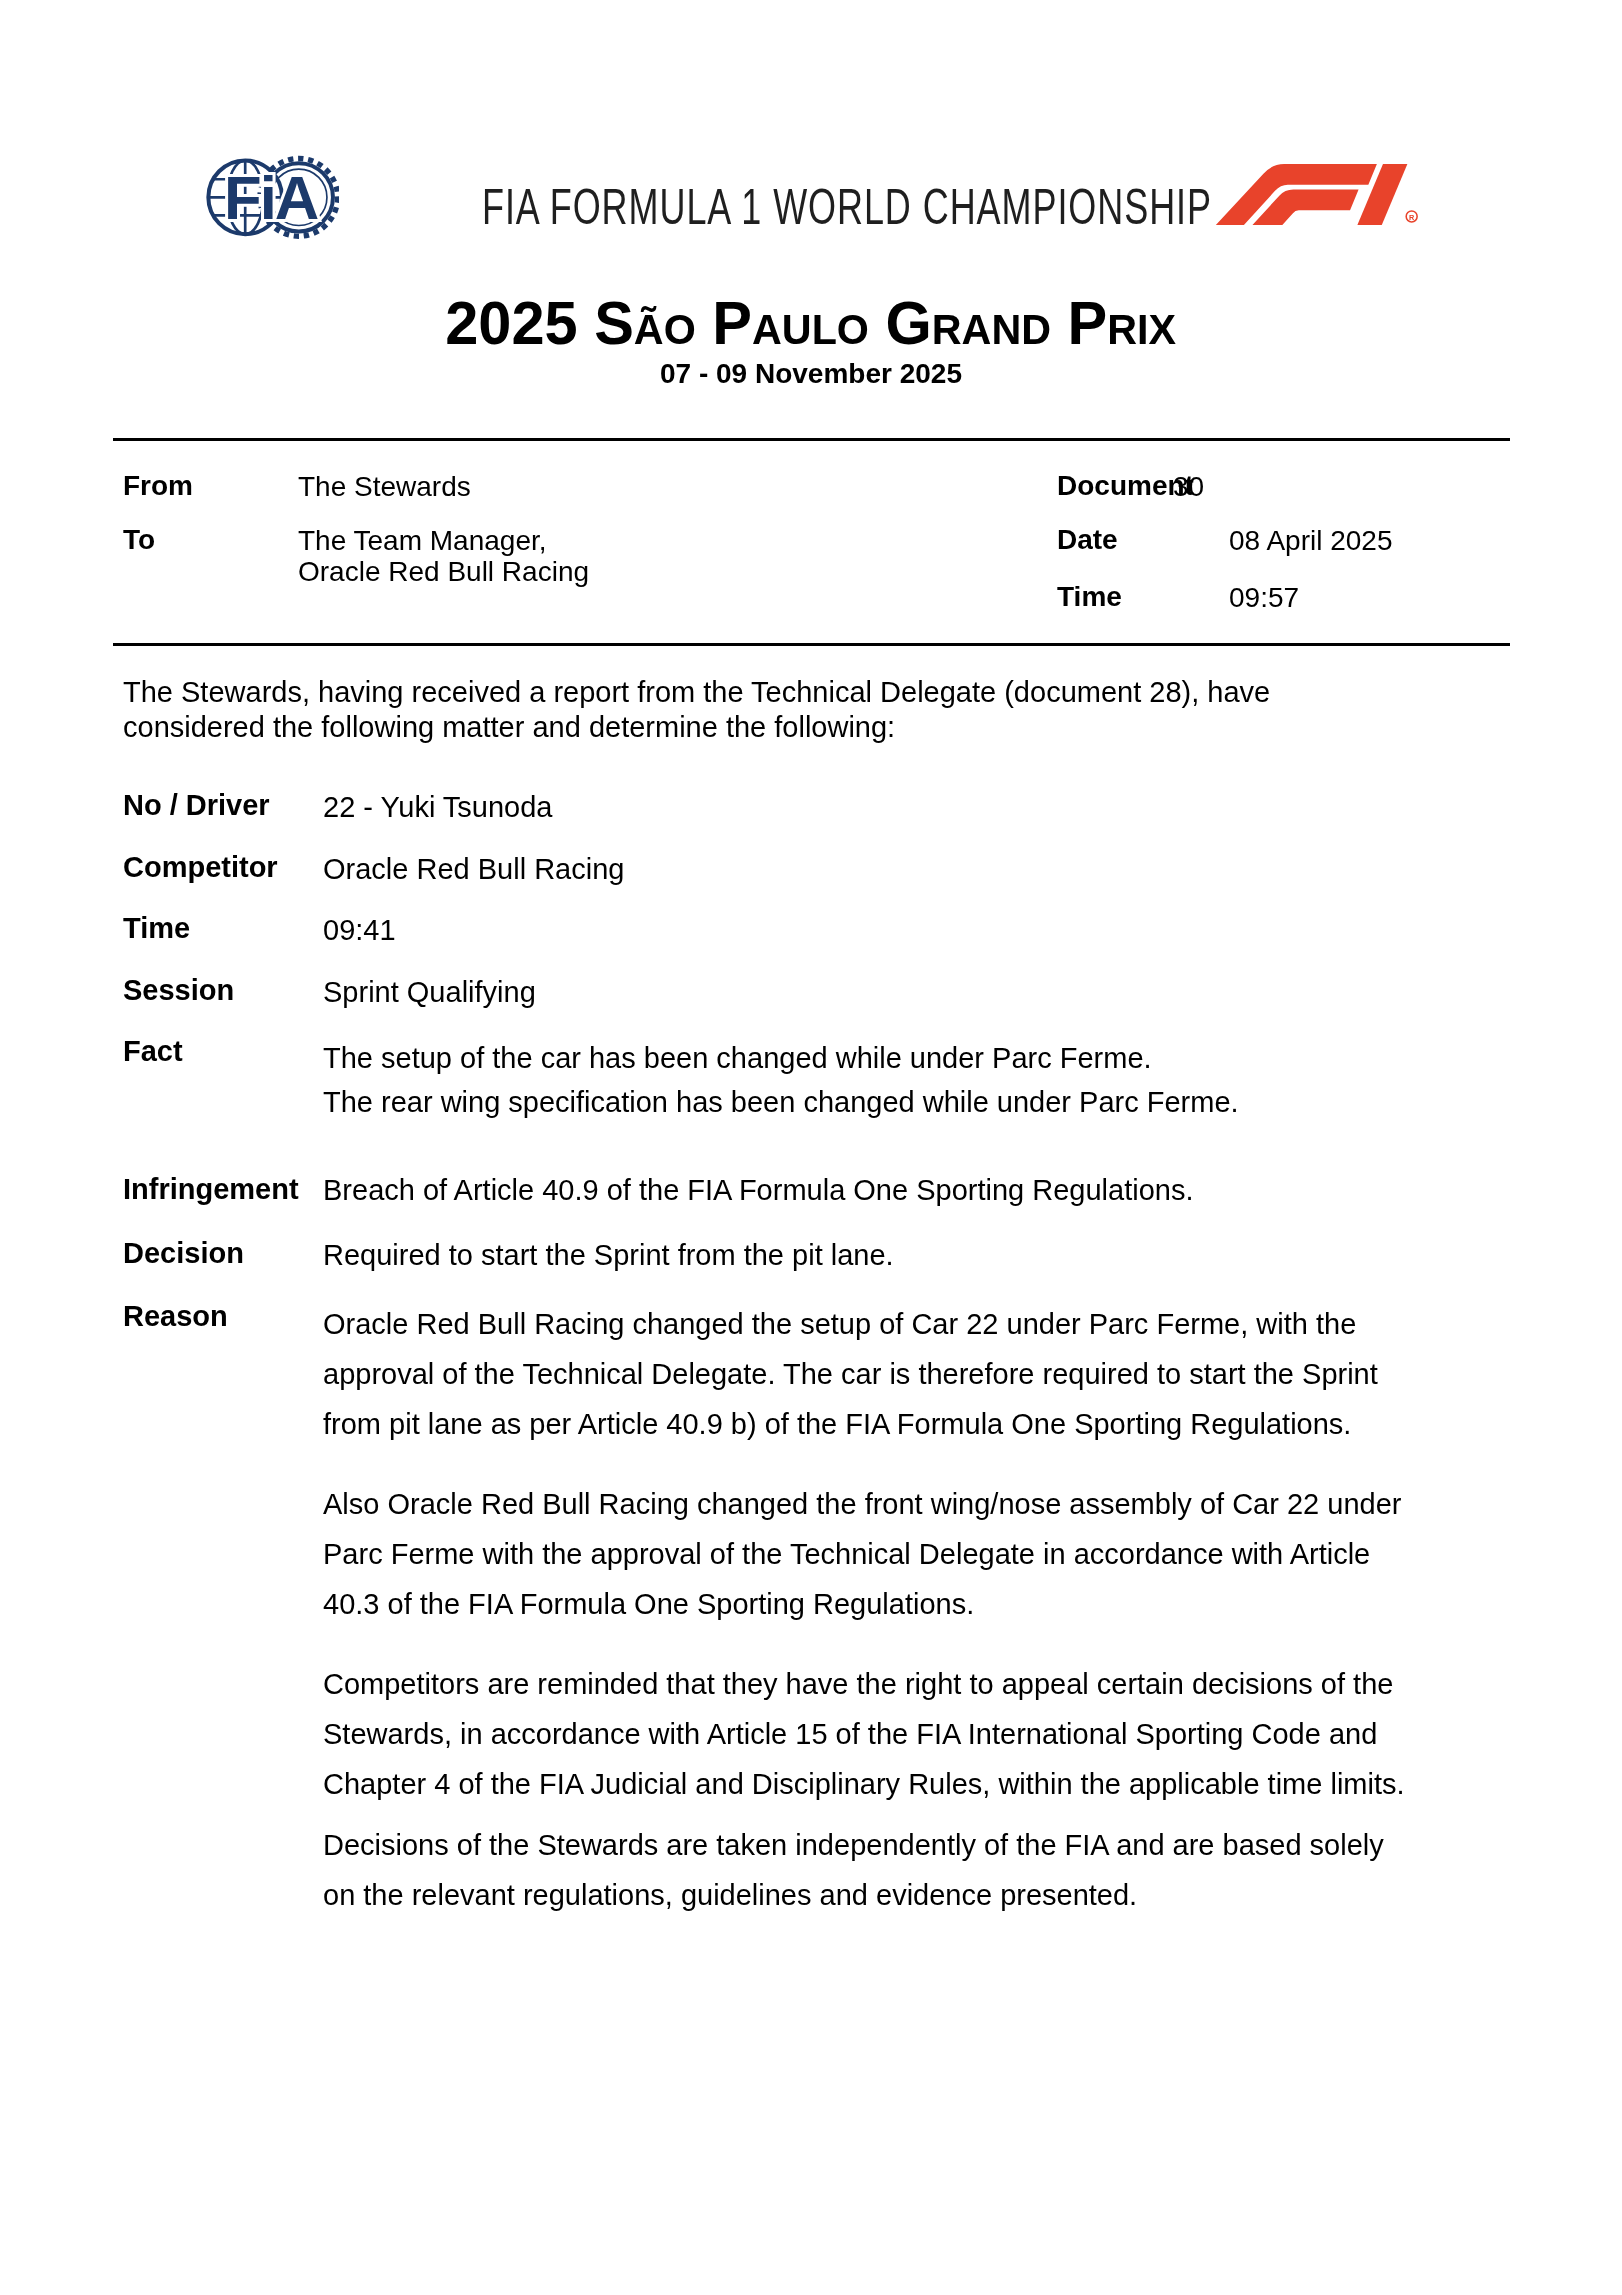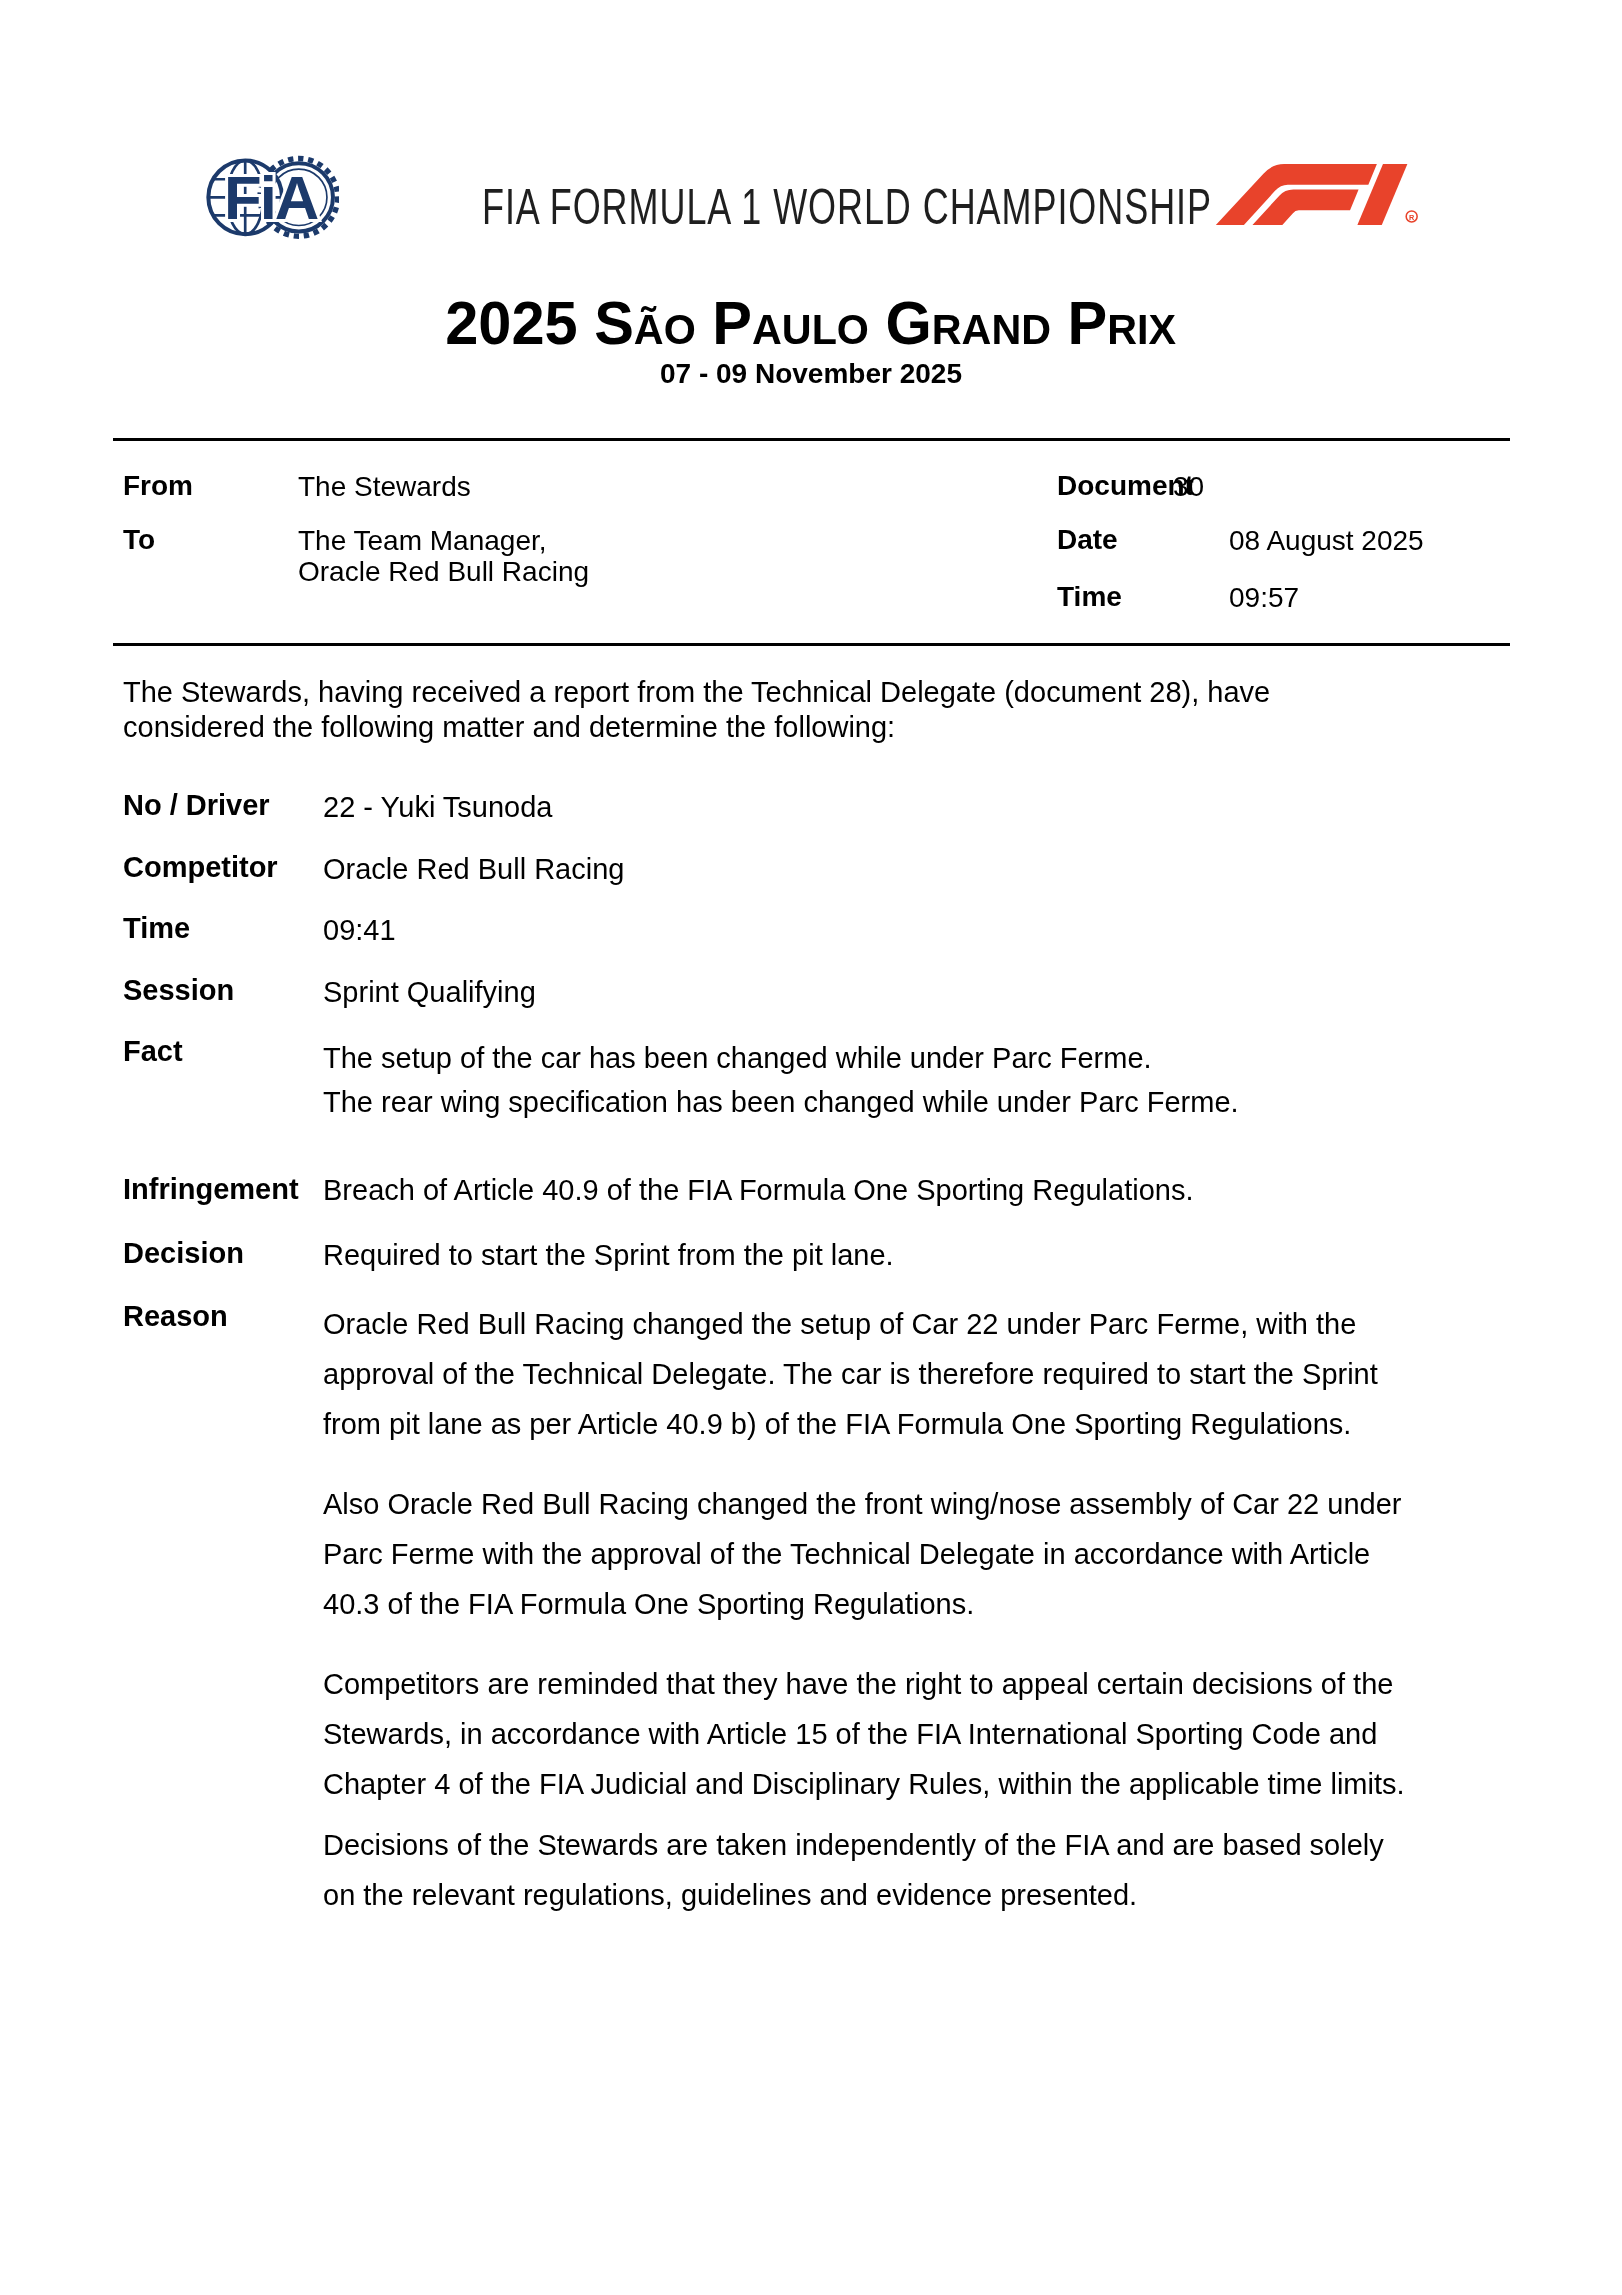--- a/index.html
+++ b/index.html
@@ -75,21 +75,21 @@
 
   <div class="abs bold meta-text" style="left:123px;top:470px">From</div>
   <div class="abs meta-text" style="left:298px;top:471px">The Stewards</div>
   <div class="abs bold meta-text" style="left:1057px;top:470px">Document</div>
   <div class="abs meta-text" style="left:1173px;top:471px">30</div>
 
   <div class="abs bold meta-text" style="left:123px;top:524px">To</div>
   <div class="abs meta-text pre" style="left:298px;top:525px">The Team Manager,
 Oracle Red Bull Racing</div>
   <div class="abs bold meta-text" style="left:1057px;top:524px">Date</div>
-  <div class="abs meta-text" style="left:1229px;top:525px">08 August 2025</div>
+  <div class="abs meta-text" style="left:1229px;top:525px">08 April 2025</div>
 
   <div class="abs bold meta-text" style="left:1057px;top:581px">Time</div>
   <div class="abs meta-text" style="left:1229px;top:582px">09:57</div>
 
   <div class="abs body-text pre" style="left:123px;top:675px">The Stewards, having received a report from the Technical Delegate (document 28), have
 considered the following matter and determine the following:</div>
 
   <div class="abs bold body-text label-col" style="top:788px">No / Driver</div>
   <div class="abs body-text value-col" style="top:790px">22 - Yuki Tsunoda</div>
 

